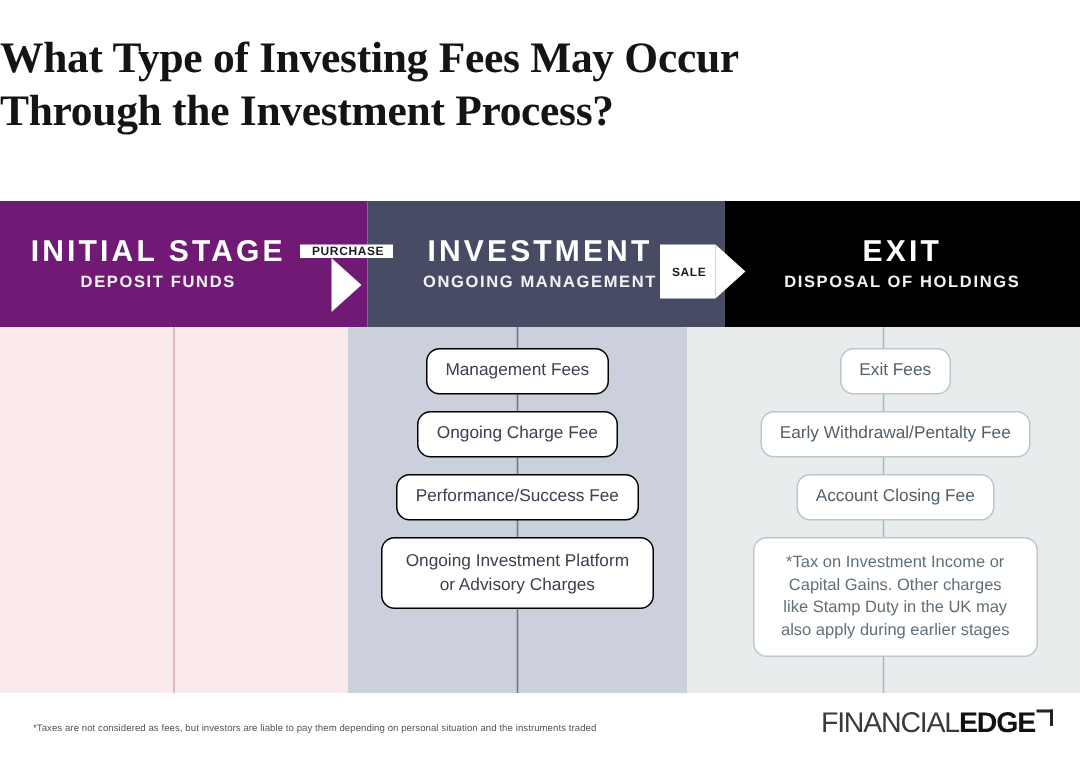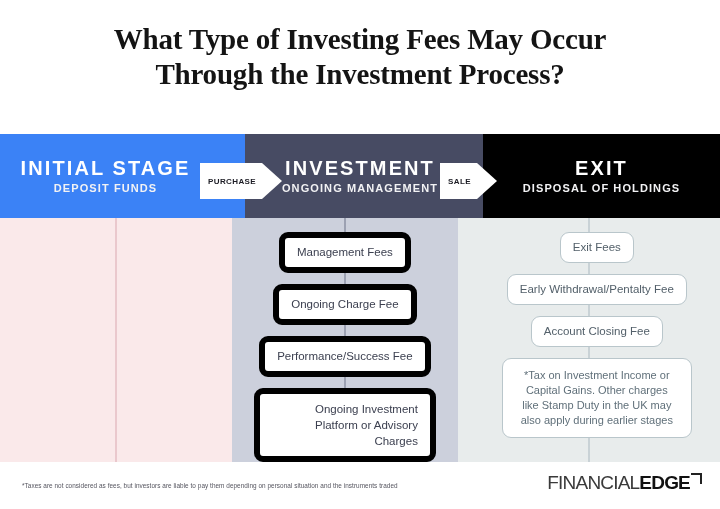--- a/index.html
+++ b/index.html
@@ -14,21 +14,21 @@
     overflow: hidden;
     position: relative;
   }
 
   
   #title-block {
     position: absolute;
     top: 22px;
     left: 0;
     width: 720px;
-    text-align: center;
+    text-align: left;
   }
   #title-block .title-line {
     font-family: "Liberation Serif", serif;
     font-weight: bold;
     font-size: 29px;
     line-height: 35px;
     color: #141414;
     letter-spacing: -0.2px;
   }
 
@@ -43,21 +43,21 @@
   }
   .band-seg {
     position: relative;
     height: 100%;
     display: flex;
     flex-direction: column;
     align-items: center;
     justify-content: center;
     box-sizing: border-box;
   }
-  .band-seg.s1 { width: 245px; background: #3b82f6; }
+  .band-seg.s1 { width: 245px; background: #701a75; }
   .band-seg.s2 { width: 238px; background: #474b63; }
   .band-seg.s3 { width: 237px; background: #000000; }
   .band-seg.s1 .band-inner { padding-right: 34px; }
   .band-seg.s2 .band-inner { padding-right: 26px; padding-left: 18px; }
   .band-inner {
     display: flex;
     flex-direction: column;
     align-items: center;
     justify-content: center;
   }
@@ -102,21 +102,21 @@
     letter-spacing: 0.4px;
     white-space: nowrap;
   }
   .arrow-head {
     width: 0;
     height: 0;
     border-top: 18px solid transparent;
     border-bottom: 18px solid transparent;
     border-left: 20px solid #ffffff;
   }
-  #arrow-purchase { left: 200px; }
+  #arrow-purchase { left: 200px; flex-direction: column; }
   #arrow-sale { left: 440px; justify-content: space-between; }
 
   
   #columns {
     position: absolute;
     top: 218px;
     left: 0;
     width: 720px;
     height: 244px;
     display: flex;
@@ -164,23 +164,22 @@
     font-size: 11.5px;
     line-height: 15px;
     padding: 7px 12px;
     white-space: nowrap;
   }
   .c1 .fee-box {
     border: 1px solid #d9a1ab;
     color: #4a4a52;
   }
   .c2 .fee-box {
-    border: 6px solid #000000;
+    border: 1px solid #000000;
     color: #3c4050;
-    text-align: right;
   }
   .c3 .fee-box {
     border: 1px solid #b9c6cb;
     color: #53606a;
   }
   .fee-box.multiline {
     white-space: normal;
     line-height: 16px;
   }
   .fee-box.note {

